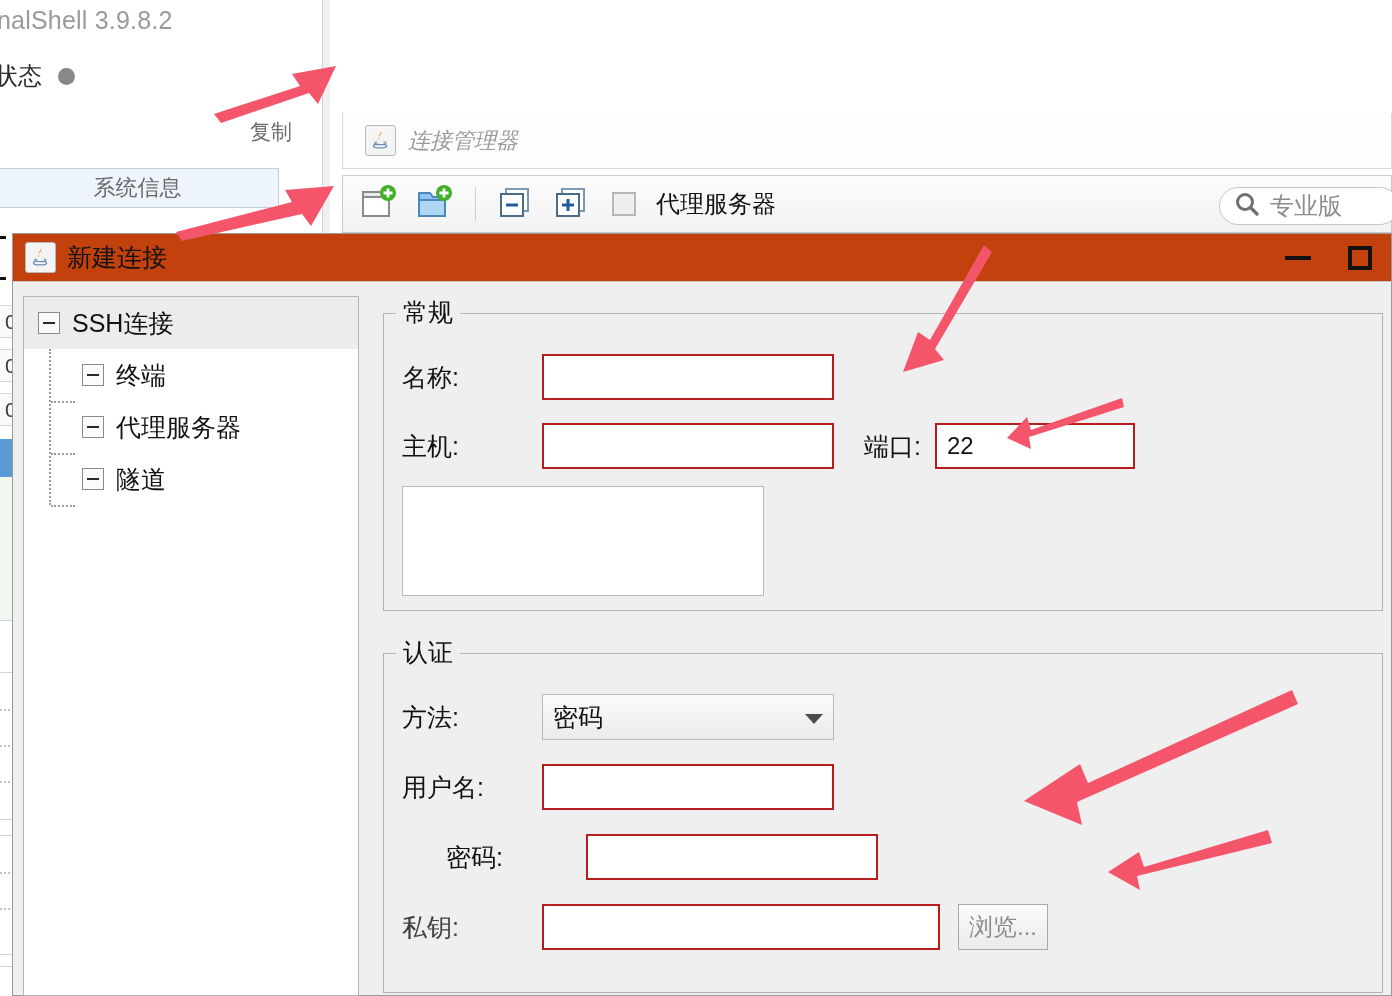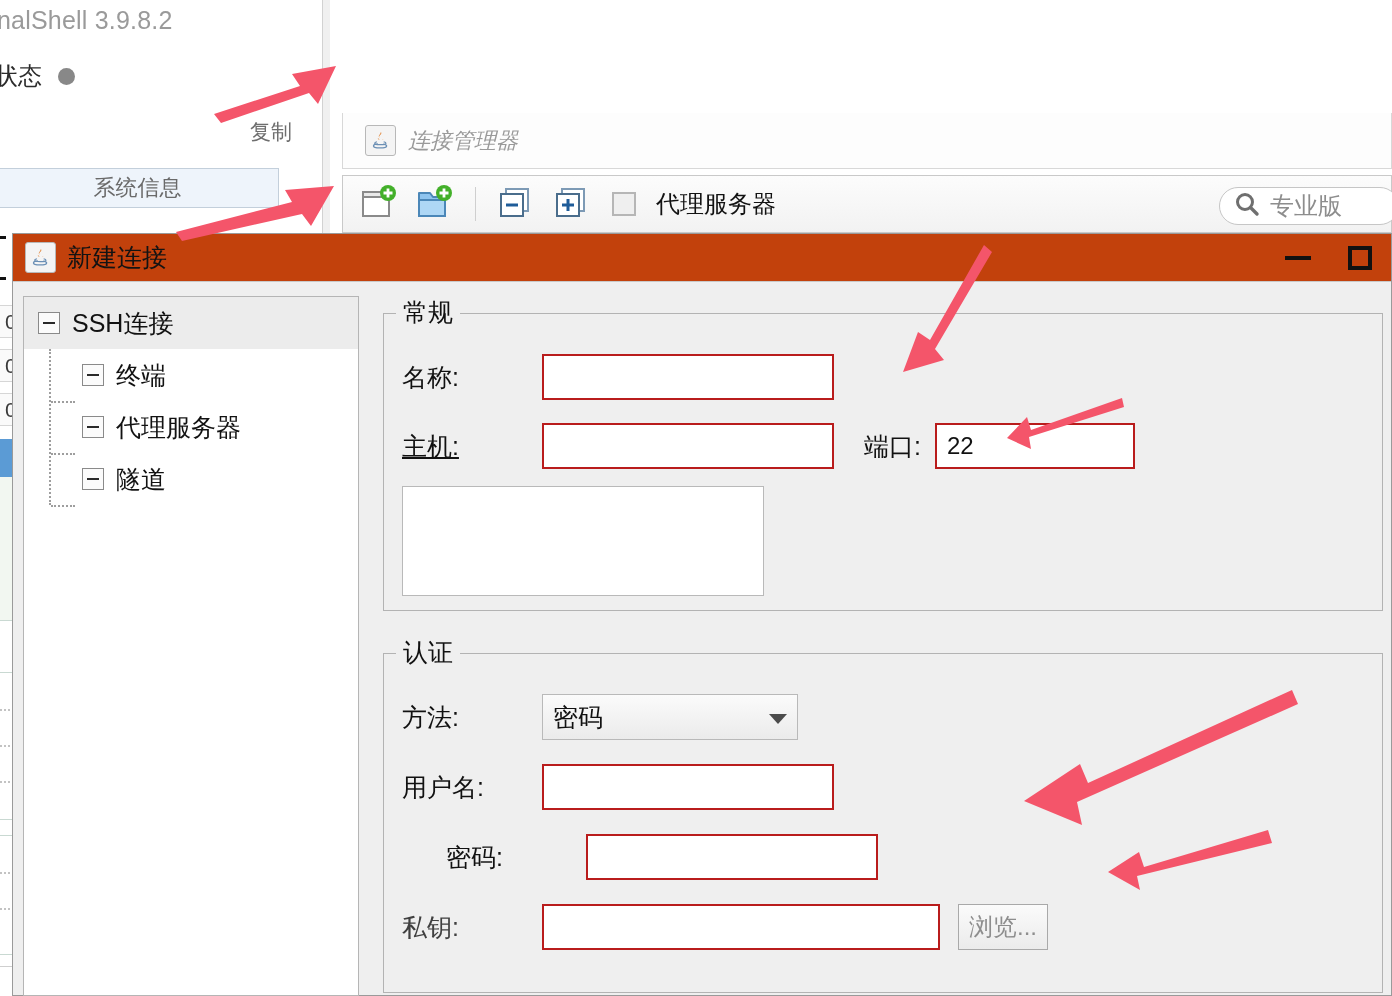--- a/index.html
+++ b/index.html
@@ -469,37 +469,37 @@
 
       <div class="group" style="left:370px; top:30px; width:1000px; height:298px;">
         <span class="legend">常规</span>
 
         <div class="frow" style="left:18px; top:40px;">
           <span class="flabel" style="width:140px;">名称:</span>
           <span class="finput" style="width:292px;"></span>
         </div>
 
         <div class="frow" style="left:18px; top:109px;">
-          <span class="flabel" style="width:140px;text-decoration:underline;">主机:</span>
+          <span class="flabel" style="width:140px;">主机:</span>
           <span class="finput" style="width:292px;"></span>
           <span class="flabel" style="margin-left:30px;">端口:</span>
           <span class="finput" style="width:200px; margin-left:14px;">22</span>
         </div>
 
         <div class="frow" style="left:18px; top:172px; align-items:flex-start;">
           <span class="ftext" style="width:362px;"></span>
         </div>
       </div>
 
       <div class="group" style="left:370px; top:370px; width:1000px; height:340px;">
         <span class="legend">认证</span>
 
         <div class="frow" style="left:18px; top:40px;">
           <span class="flabel" style="width:140px;">方法:</span>
-          <span class="fselect" style="width:256px;">
+          <span class="fselect" style="width:292px;">
             <span>密码</span>
             <i class="caret"></i>
           </span>
         </div>
 
         <div class="frow" style="left:18px; top:110px;">
           <span class="flabel" style="width:140px;">用户名:</span>
           <span class="finput" style="width:292px;"></span>
         </div>
 

